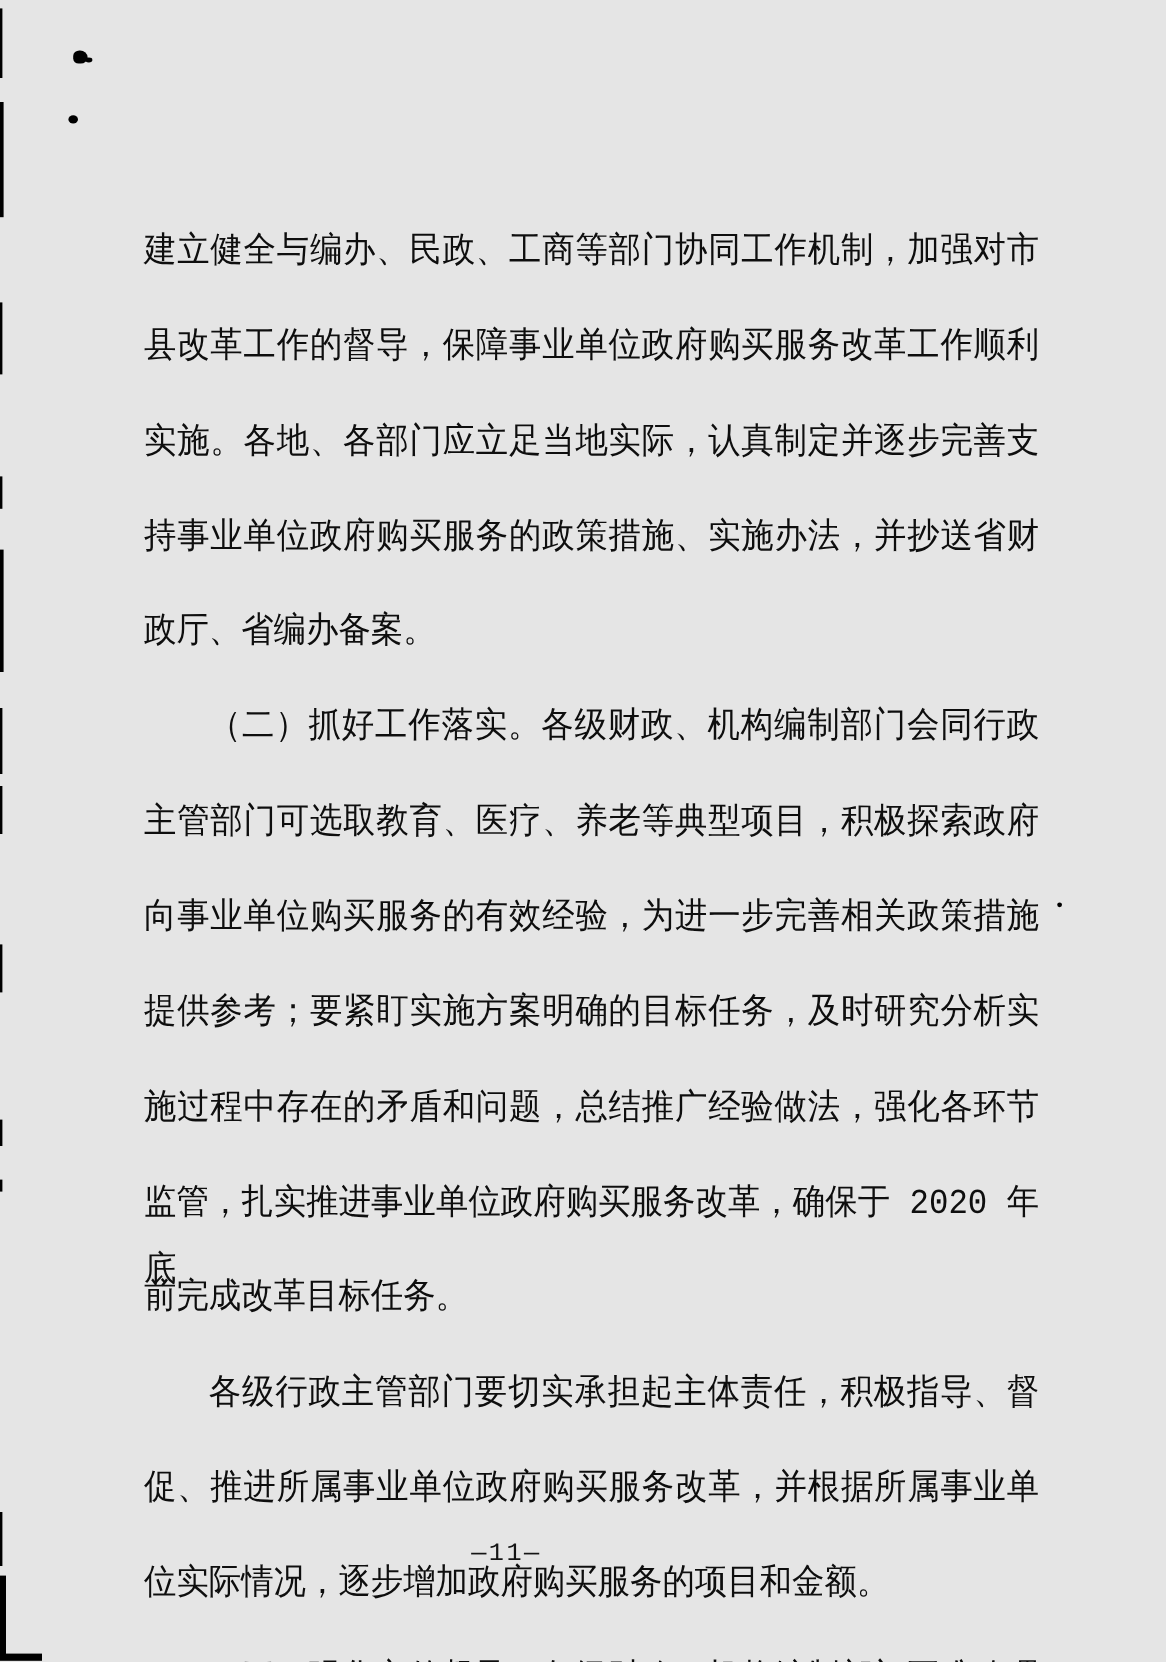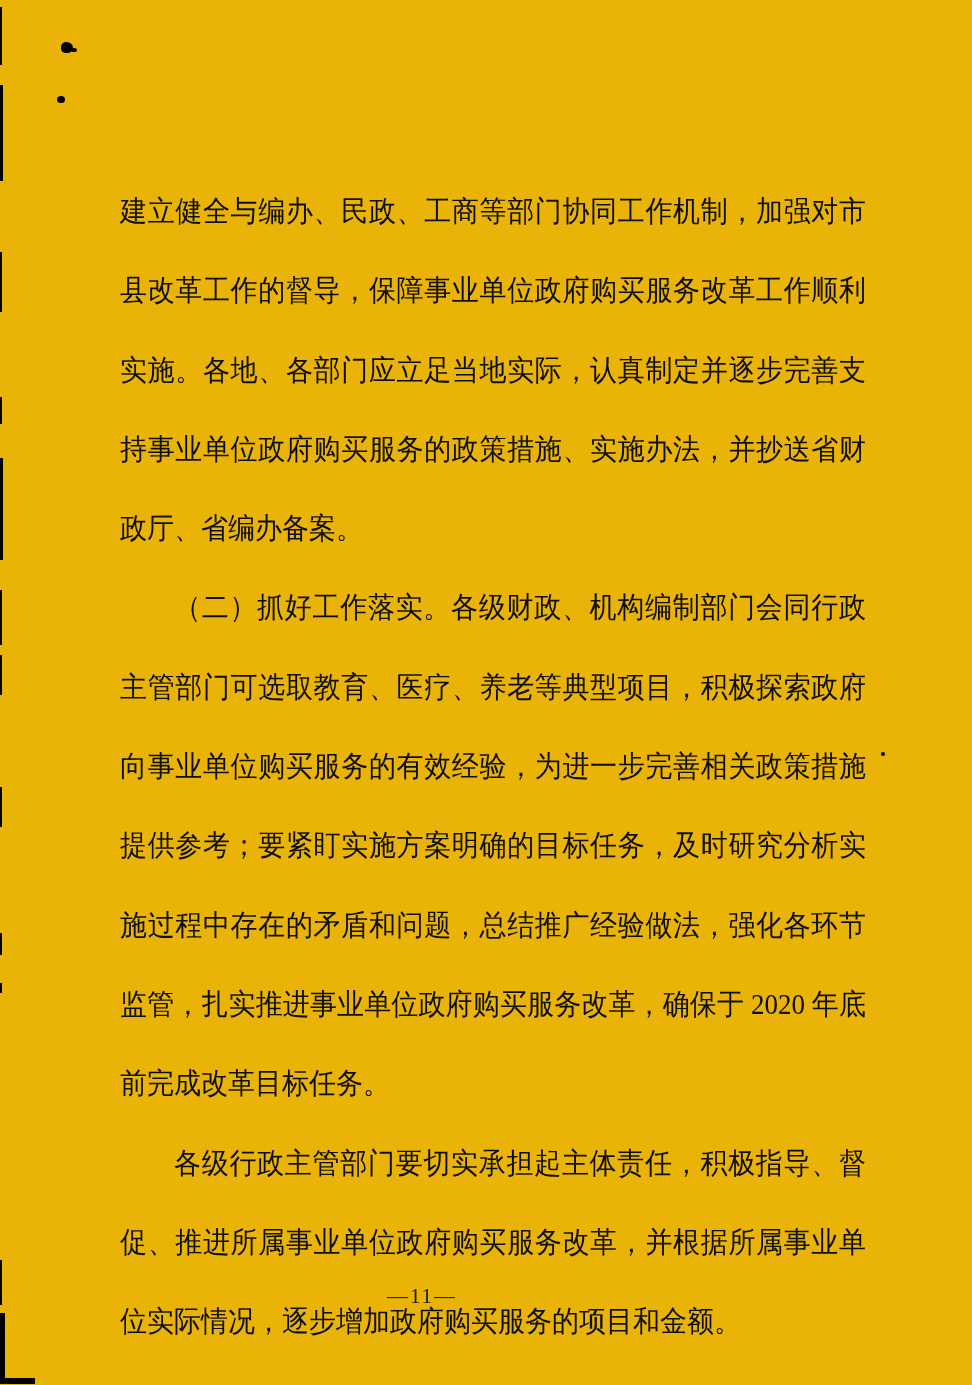--- a/index.html
+++ b/index.html
@@ -4,23 +4,23 @@
 <style>
   html, body {
     margin: 0;
     padding: 0;
     background: #ffffff;
   }
   .page {
     position: relative;
     width: 972px;
     height: 1385px;
-    background: #eab308;
+    background: #e5e5e5;
     overflow: hidden;
-    font-family: Liberation Serif, serif;
+    font-family: Liberation Mono, monospace;
   }
   
   .text-block {
     position: absolute;
     left: 120px;
     top: 158px;
     width: 746px;
     color: #0e0e0e;
     font-size: 27px;
     -webkit-font-smoothing: none;

